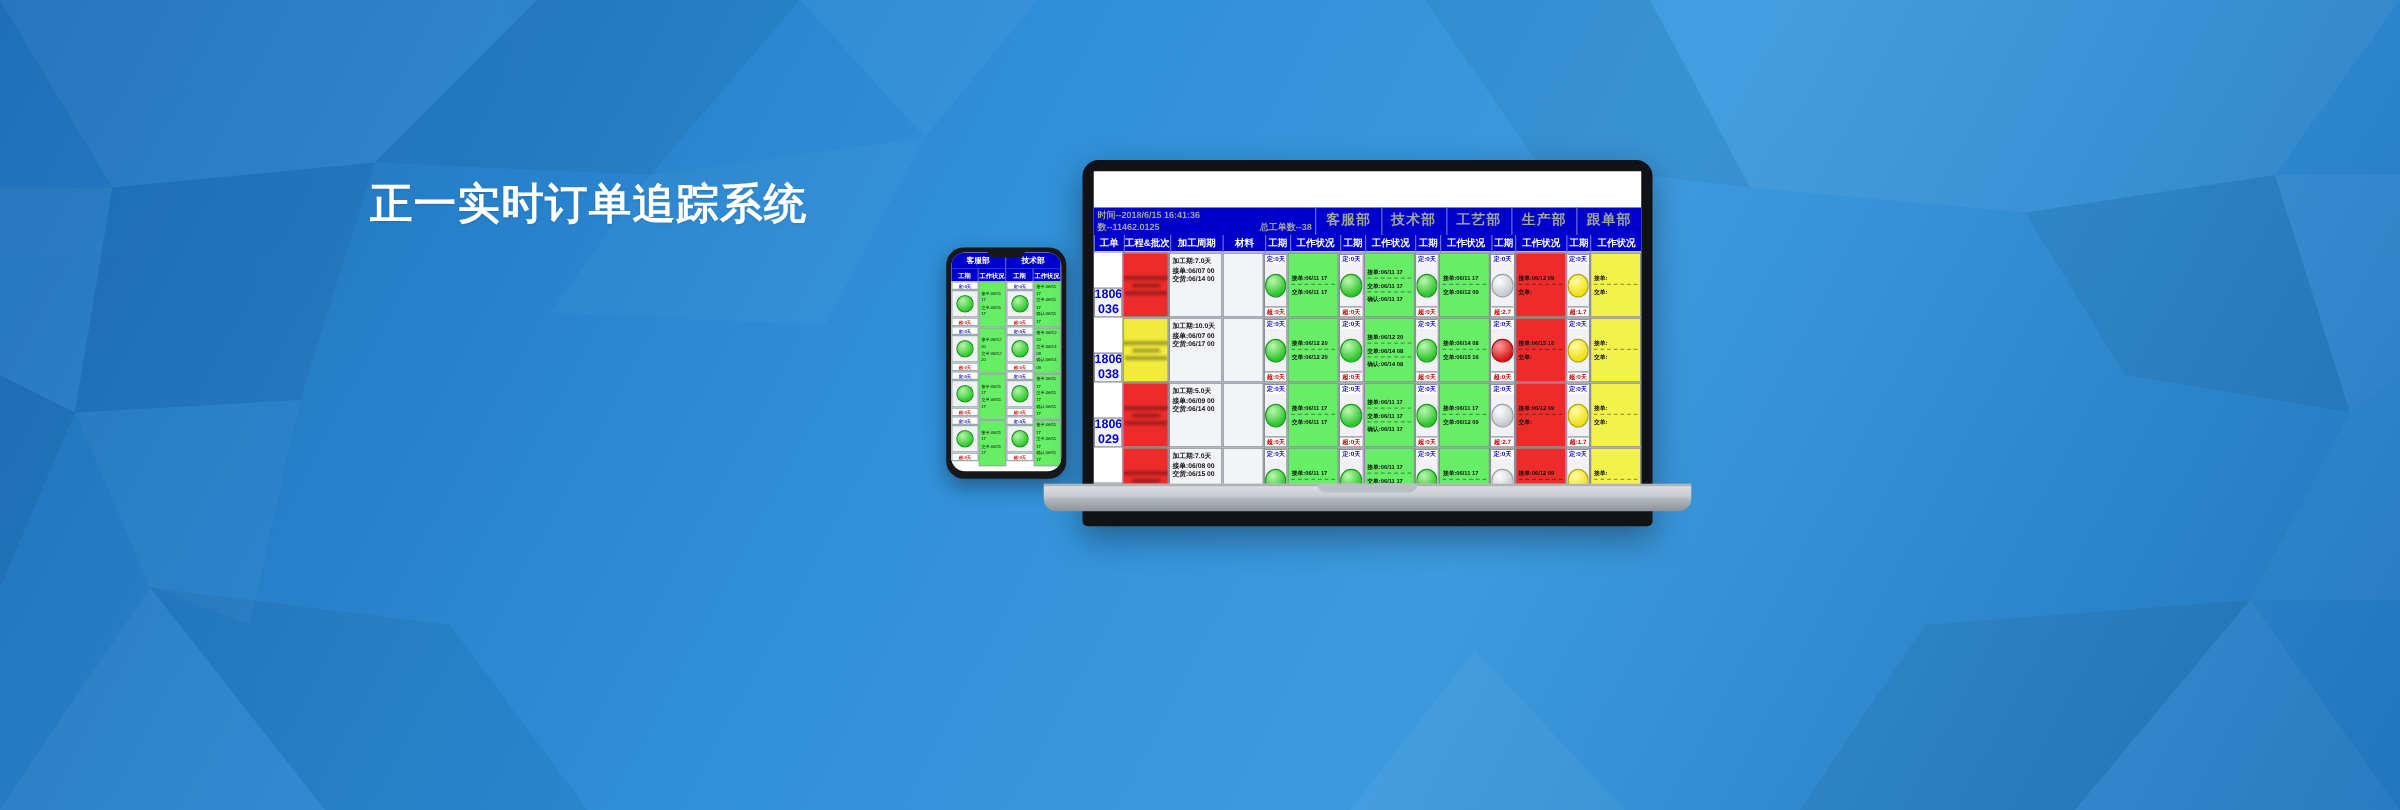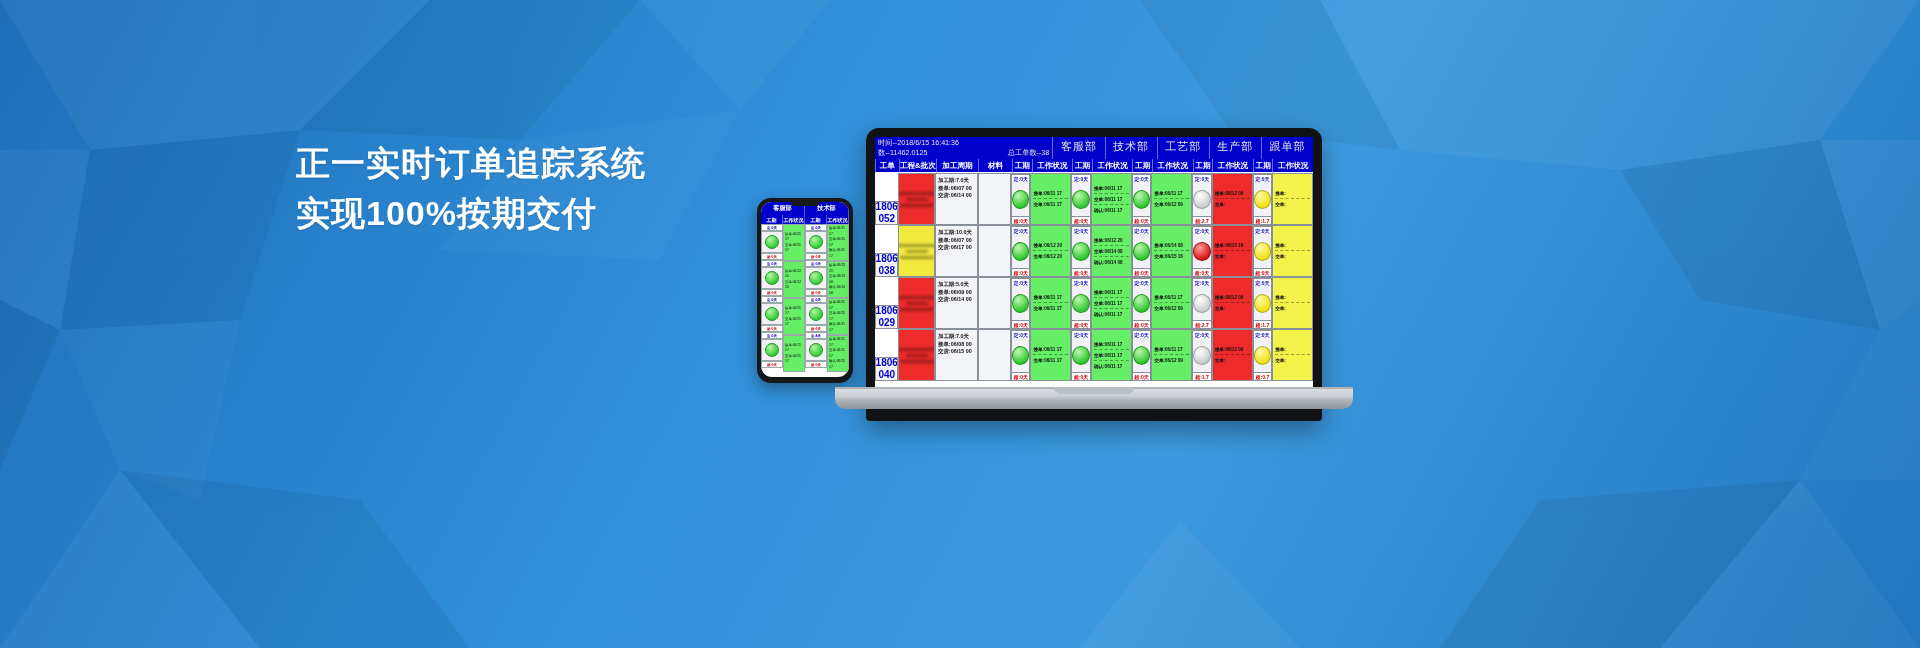--- a/index.html
+++ b/index.html
@@ -66,21 +66,21 @@
   .lscreen { background:#fff; overflow:hidden; height:250px; }
   .base { position:relative; margin:0 -40px; height:22px;
           background:linear-gradient(#dfe2e5 0%,#c9ced3 42%,#aeb4ba 60%,#8d9399 100%);
           border-radius:0 0 10px 10px; }
   .base .notchbar { position:absolute; left:50%; top:0; transform:translateX(-50%);
                     width:80px; height:7px; background:#b9bfc5; border-radius:0 0 7px 7px; }
   .base .shadowline { position:absolute; left:0; right:0; top:0; height:2px;
                       background:rgba(0,0,0,.2); }
 
   
-  .topbar { background:#0000cd; color:#e5e5e5; display:flex; font-weight:normal; }
+  .topbar { background:#0000cd; color:#a3a3a3; display:flex; font-weight:bold;margin-top:29px; }
   .topbar .meta { width:40.5%; padding:1px 3px; font-size:7.2px; line-height:10px; }
   .topbar .meta .r { display:flex; justify-content:space-between; }
   .depts { flex:1; display:flex; }
   .depts .d { flex:1; text-align:center; font-size:11px; padding:2px 0;
               border-left:1px solid #6a6ad8; letter-spacing:1px; }
 
   .colhdr { display:flex; background:#0000cd; color:#fff; font-weight:bold; font-size:7.6px; }
   .colhdr > div { text-align:center; padding:1.5px 0; border-left:1px solid #6a6ad8;
                   border-bottom:1px solid #fff; white-space:nowrap; }
 
@@ -145,21 +145,20 @@
     <g fill="#ffffff" opacity="0.03">
       <polygon points="60,330 240,320 200,500 120,470"></polygon>
       <polygon points="1880,330 1920,300 1920,480 1800,480"></polygon>
       <polygon points="520,140 740,110 660,260 440,250"></polygon>
     </g>
   </svg>
 </div>
 
 <div id="copy">
   <div class="headline">正一实时订单追踪系统</div>
-  <div class="headline">实现100%按期交付</div>
 </div>
 
 <div id="features">
 
 
 
 
 </div>
 
 <div id="phone">
@@ -301,21 +300,21 @@
         <div class="cS">工期</div>
         <div class="cW">工作状况</div>
         <div class="cS">工期</div>
         <div class="cW">工作状况</div>
       </div>
 
       <div id="laptop-body">
           <div class="trow" style="height: 52px;">
             <div class="c1 cell-ord">
               <span>1806</span>
-              <span>052</span>
+              <span>036</span>
             </div>
             <div class="c2 cell-prj" style="background: rgb(238, 43, 43);">
               <div class="blur">
                 <span style="width:40px"></span>
                 <span style="width:22px"></span>
                 <span style="width:34px"></span>
               </div>
             </div>
             <div class="c3 cell-cyc">
               <div>加工期:7.0天</div>

